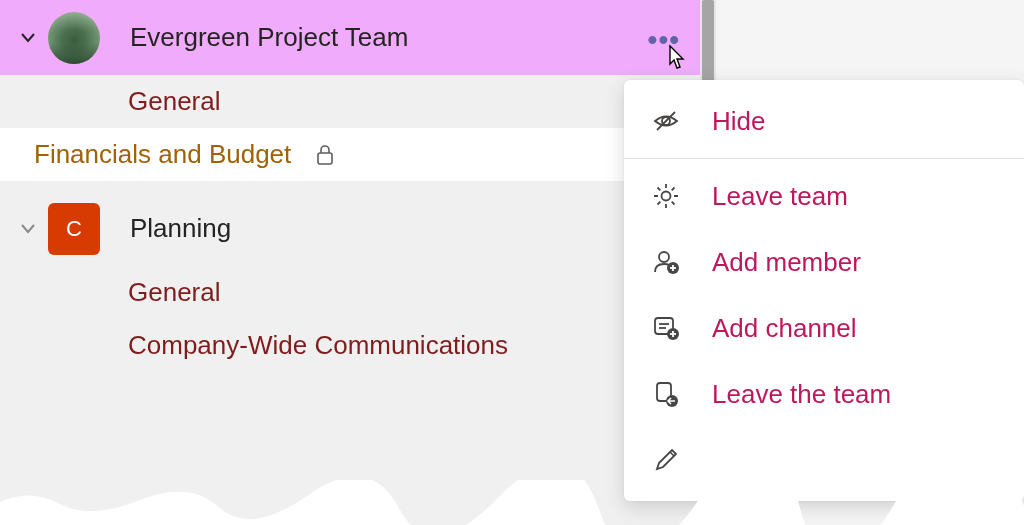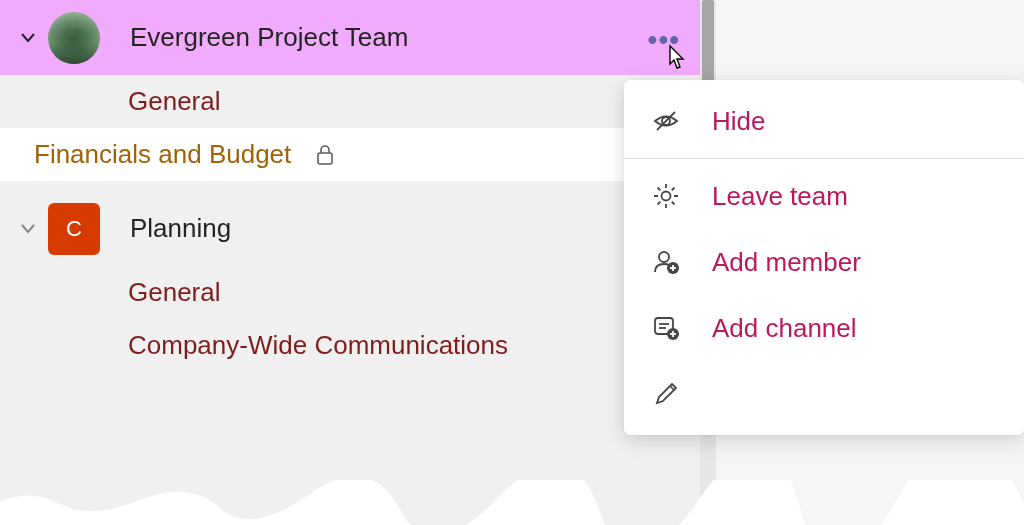--- a/index.html
+++ b/index.html
@@ -284,20 +284,30 @@
           <circle cx="22" cy="21" r="6" fill="#484644"></circle>
           <line x1="22" y1="18" x2="22" y2="24" stroke="#fff" stroke-width="1.8"></line>
           <line x1="19" y1="21" x2="25" y2="21" stroke="#fff" stroke-width="1.8"></line>
         </svg>
     </span>
     <span>Add channel</span>
   </div>
   <div class="menu-item">
     <span class="menu-icon">
       <svg width="30" height="30" viewBox="0 0 30 30">
+          <rect x="6" y="4" width="14" height="18" rx="3" fill="none" stroke="#484644" stroke-width="1.8"></rect>
+          <circle cx="21" cy="22" r="6" fill="#484644"></circle>
+          <path d="M24 22 L18 22 M20 19 L17 22 L20 25" fill="none" stroke="#fff" stroke-width="1.6"></path>
+        </svg>
+    </span>
+    <span>Leave the team</span>
+  </div>
+  <div class="menu-item">
+    <span class="menu-icon">
+      <svg width="30" height="30" viewBox="0 0 30 30">
           <path d="M6 24 L8 18 L21 5 L25 9 L12 22 Z" fill="none" stroke="#484644" stroke-width="1.8"></path>
           <line x1="19" y1="7" x2="23" y2="11" stroke="#484644" stroke-width="1.6"></line>
         </svg>
     </span>
   </div>
 </div>
 
 <svg class="torn-edge" viewBox="0 0 1024 45" preserveAspectRatio="none">
   <path d="M0 22 Q30 8 60 24 T140 20 T220 28 T310 14 T400 30 T500 16 T600 32 T700 18 T800 28 T900 14 T1024 26 L1024 45 L0 45 Z" fill="#ffffff"></path>
 </svg>

